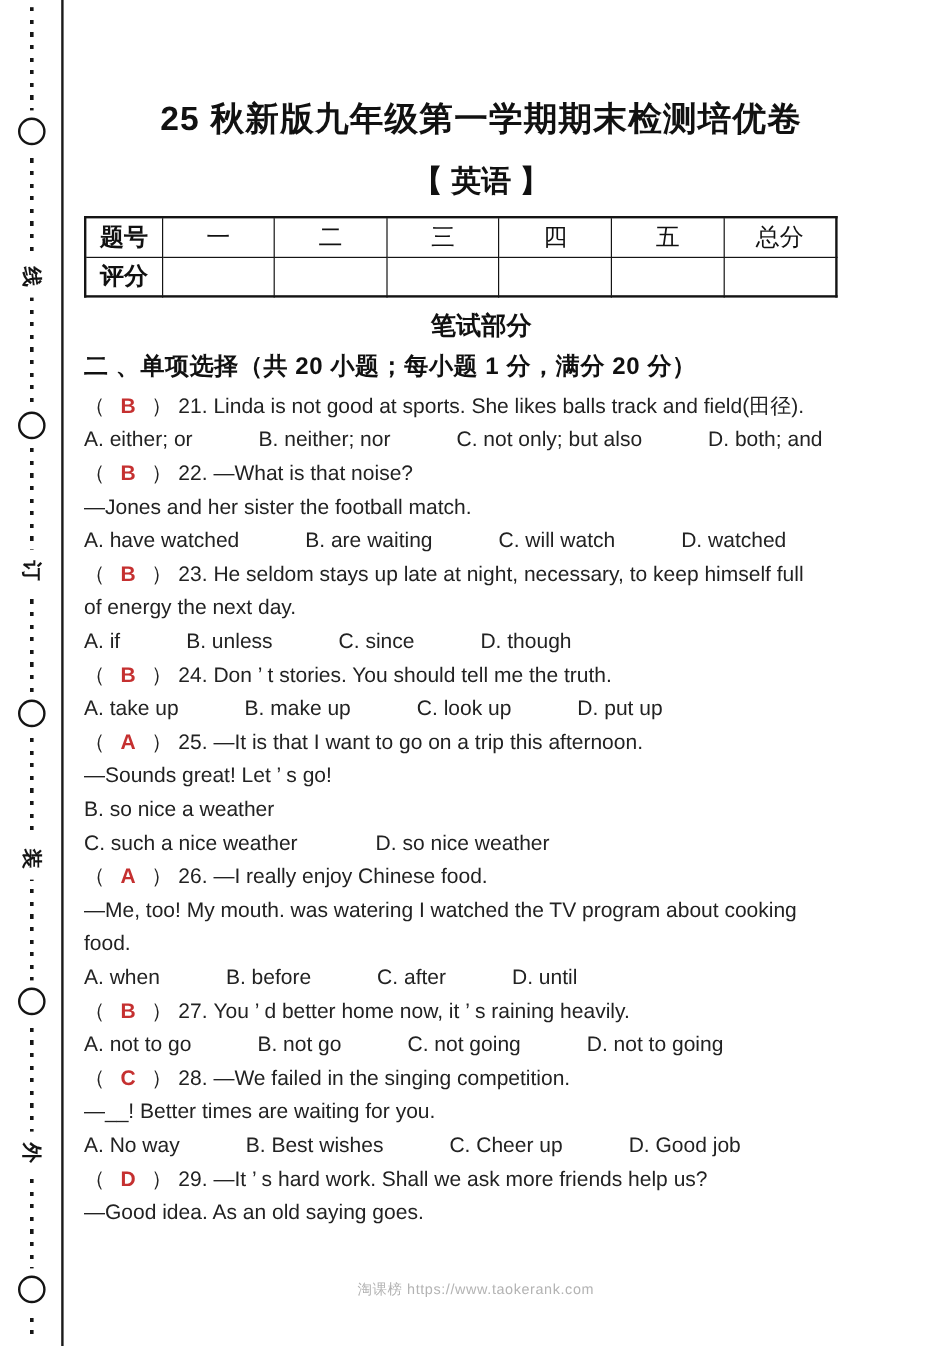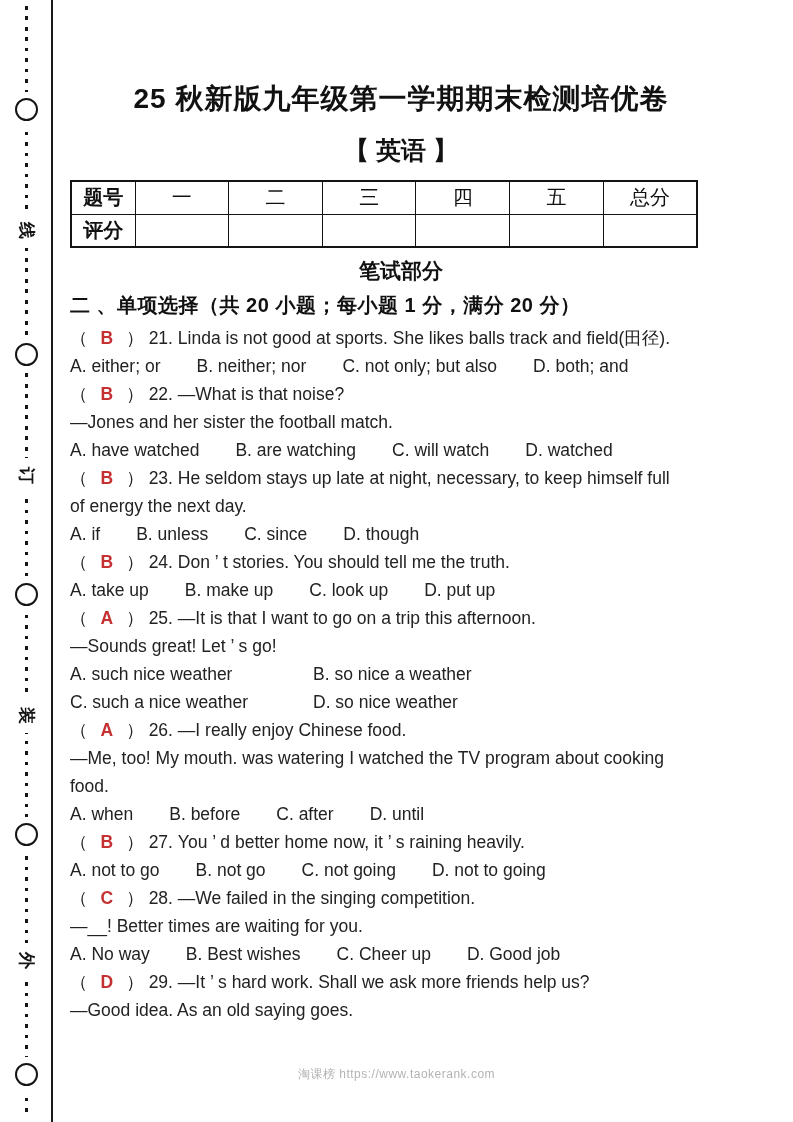--- a/index.html
+++ b/index.html
@@ -36,21 +36,21 @@
 
   .written { margin-top:9px; text-align:center; font-size:21px; font-weight:bold; color:#111; }
   .sec-head { margin-top:7px; font-size:20px; font-weight:bold; color:#111; letter-spacing:0.5px; }
 
   
   .body-lines { margin-top:5px; font-size:17.5px; line-height:28px; color:#222; }
   .line { white-space:nowrap; }
   .q-open,.q-close { letter-spacing:0; }
   .ans { color:#c53030; font-weight:bold; margin:0 13px; }
   .q-close { margin-right:5px; }
-  .line.options { display:flex; gap:36px; }
+  .line.options { display:flex; gap:55px; }
   .line.options_wide { display:flex; }
   .line.options_wide span:first-child { width:243px; }
 
   .footer { position:absolute; left:0; top:1066px; width:793px; text-align:center;
     font-size:12px; color:#b3b3b3; letter-spacing:0.5px; }
 </style>
 </head>
 <body>
 
 <div class="page">
@@ -123,21 +123,21 @@
         <div class="line options">
           <span>A. either; or</span>
           <span>B. neither; nor</span>
           <span>C. not only; but also</span>
           <span>D. both; and</span>
         </div>
         <div class="line question"><span class="q-open">（</span><span class="ans" style="color: rgb(197, 48, 48);">B</span><span class="q-close">）</span><span>22. —What is that noise?</span></div>
         <div class="line plain">—Jones and her sister the football match.</div>
         <div class="line options">
           <span>A. have watched</span>
-          <span>B. are watching</span>
+          <span>B. are waiting</span>
           <span>C. will watch</span>
           <span>D. watched</span>
         </div>
         <div class="line question"><span class="q-open">（</span><span class="ans" style="color: rgb(197, 48, 48);">B</span><span class="q-close">）</span><span>23. He seldom stays up late at night, necessary, to keep himself full</span></div>
         <div class="line plain">of energy the next day.</div>
         <div class="line options">
           <span>A. if</span>
           <span>B. unless</span>
           <span>C. since</span>
           <span>D. though</span>
@@ -145,21 +145,20 @@
         <div class="line question"><span class="q-open">（</span><span class="ans" style="color: rgb(197, 48, 48);">B</span><span class="q-close">）</span><span>24. Don ’ t stories. You should tell me the truth.</span></div>
         <div class="line options">
           <span>A. take up</span>
           <span>B. make up</span>
           <span>C. look up</span>
           <span>D. put up</span>
         </div>
         <div class="line question"><span class="q-open">（</span><span class="ans" style="color: rgb(197, 48, 48);">A</span><span class="q-close">）</span><span>25. —It is that I want to go on a trip this afternoon.</span></div>
         <div class="line plain">—Sounds great! Let ’ s go!</div>
         <div class="line options_wide">
-          <span>A. such nice weather</span>
           <span>B. so nice a weather</span>
         </div>
         <div class="line options_wide">
           <span>C. such a nice weather</span>
           <span>D. so nice weather</span>
         </div>
         <div class="line question"><span class="q-open">（</span><span class="ans" style="color: rgb(197, 48, 48);">A</span><span class="q-close">）</span><span>26. —I really enjoy Chinese food.</span></div>
         <div class="line plain">—Me, too! My mouth.  was watering I watched the TV program about cooking</div>
         <div class="line plain">food.</div>
         <div class="line options">

